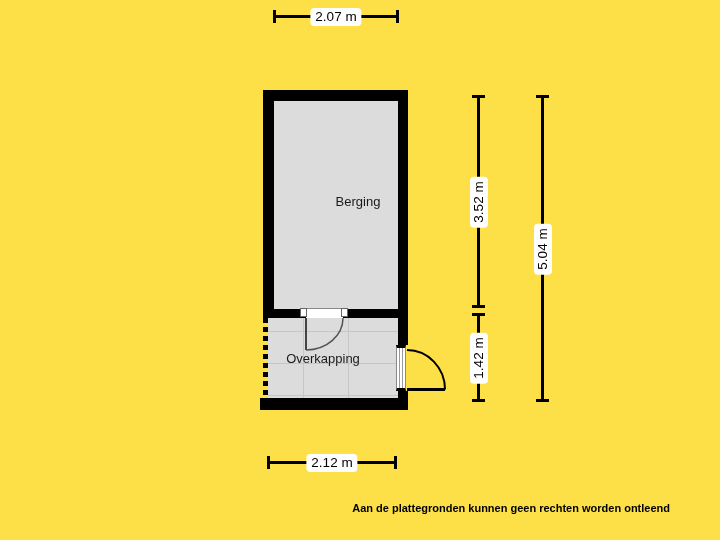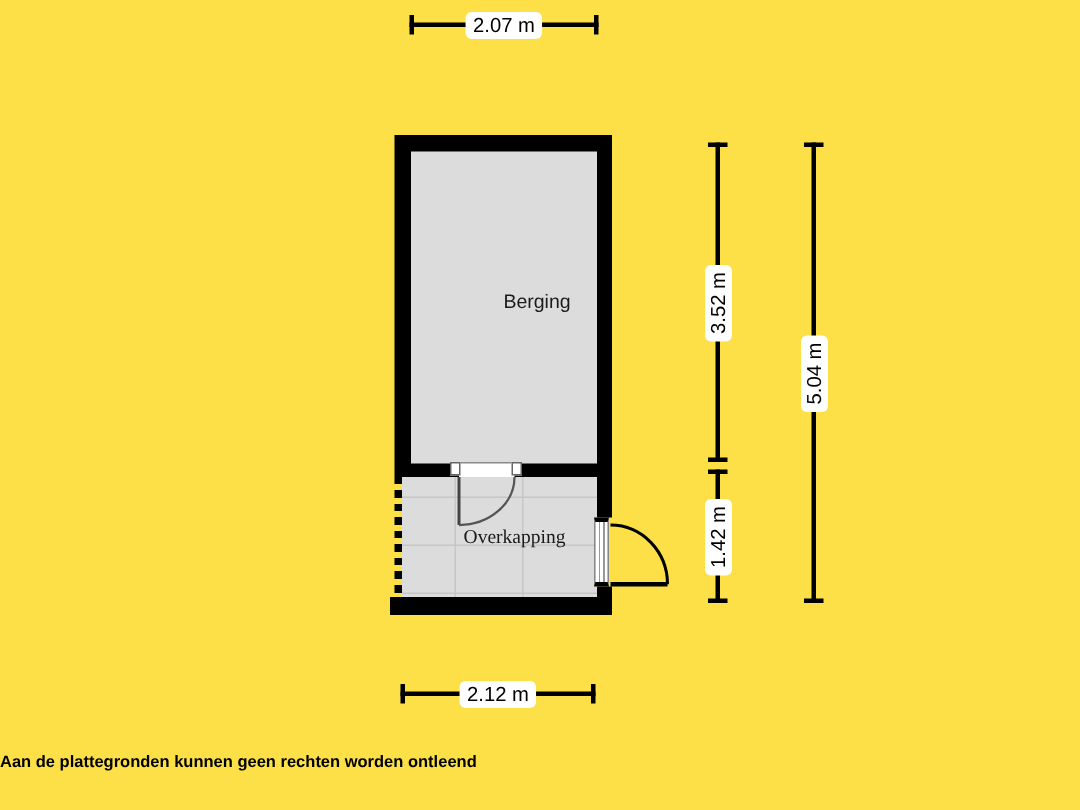--- a/index.html
+++ b/index.html
@@ -42,21 +42,21 @@
   .dim-h .line{position:absolute;left:0;right:0;top:5px;height:3px;background:#000;}
   .dim-h .cap-a{position:absolute;left:0;top:0;width:3px;height:13px;background:#000;}
   .dim-h .cap-b{position:absolute;right:0;top:0;width:3px;height:13px;background:#000;}
   .dim-v{width:13px;}
   .dim-v .line{position:absolute;top:0;bottom:0;left:5px;width:3px;background:#000;}
   .dim-v .cap-a{position:absolute;top:0;left:0;height:3px;width:13px;background:#000;}
   .dim-v .cap-b{position:absolute;bottom:0;left:0;height:3px;width:13px;background:#000;}
   .dim-v .label{transform:translate(-50%,-50%) rotate(-90deg);}
 
   
-  .footer{position:absolute;left:0;top:501px;width:670px;text-align:left;color:#000;
+  .footer{position:absolute;left:0;top:501px;width:670px;text-align:right;color:#000;
     font-size:11px;font-weight:bold;line-height:15px;}
 </style>
 </head>
 <body>
 
 <div class="canvas">
 
   <div class="dim dim-h" style="left:273px;top:10px;width:126px;">
     <div class="line"></div>
     <div class="cap-a"></div>
@@ -73,21 +73,21 @@
     <div class="grid-v" style="left:35px;"></div>
     <div class="grid-v" style="left:80px;"></div>
     <div class="grid-h" style="top:13px;"></div>
     <div class="grid-h" style="top:45px;"></div>
     <div class="grid-h" style="top:77px;"></div>
   </div>
   <div class="dashed-edge"></div>
   <div class="right-wall-upper"></div>
   <div class="right-wall-lower"></div>
   <div class="bottom-wall"></div>
-  <div class="room-label" style="left:343px;top:358px;font-family:Liberation Serif, serif;">Overkapping</div>
+  <div class="room-label" style="left:323px;top:358px;">Overkapping</div>
 
   <div class="door-opening"></div>
   <div class="jamb jamb-left"></div>
   <div class="jamb jamb-right"></div>
 
   <div class="door-frame"></div>
 
   <svg class="arc-overlay" viewBox="0 0 720 540">
     <path d="M306,318 L306,350" stroke="#444" stroke-width="2" fill="none"></path>
     <path d="M306,350 A37,32 0 0 0 343,318" stroke="#555" stroke-width="1.5" fill="none"></path>

